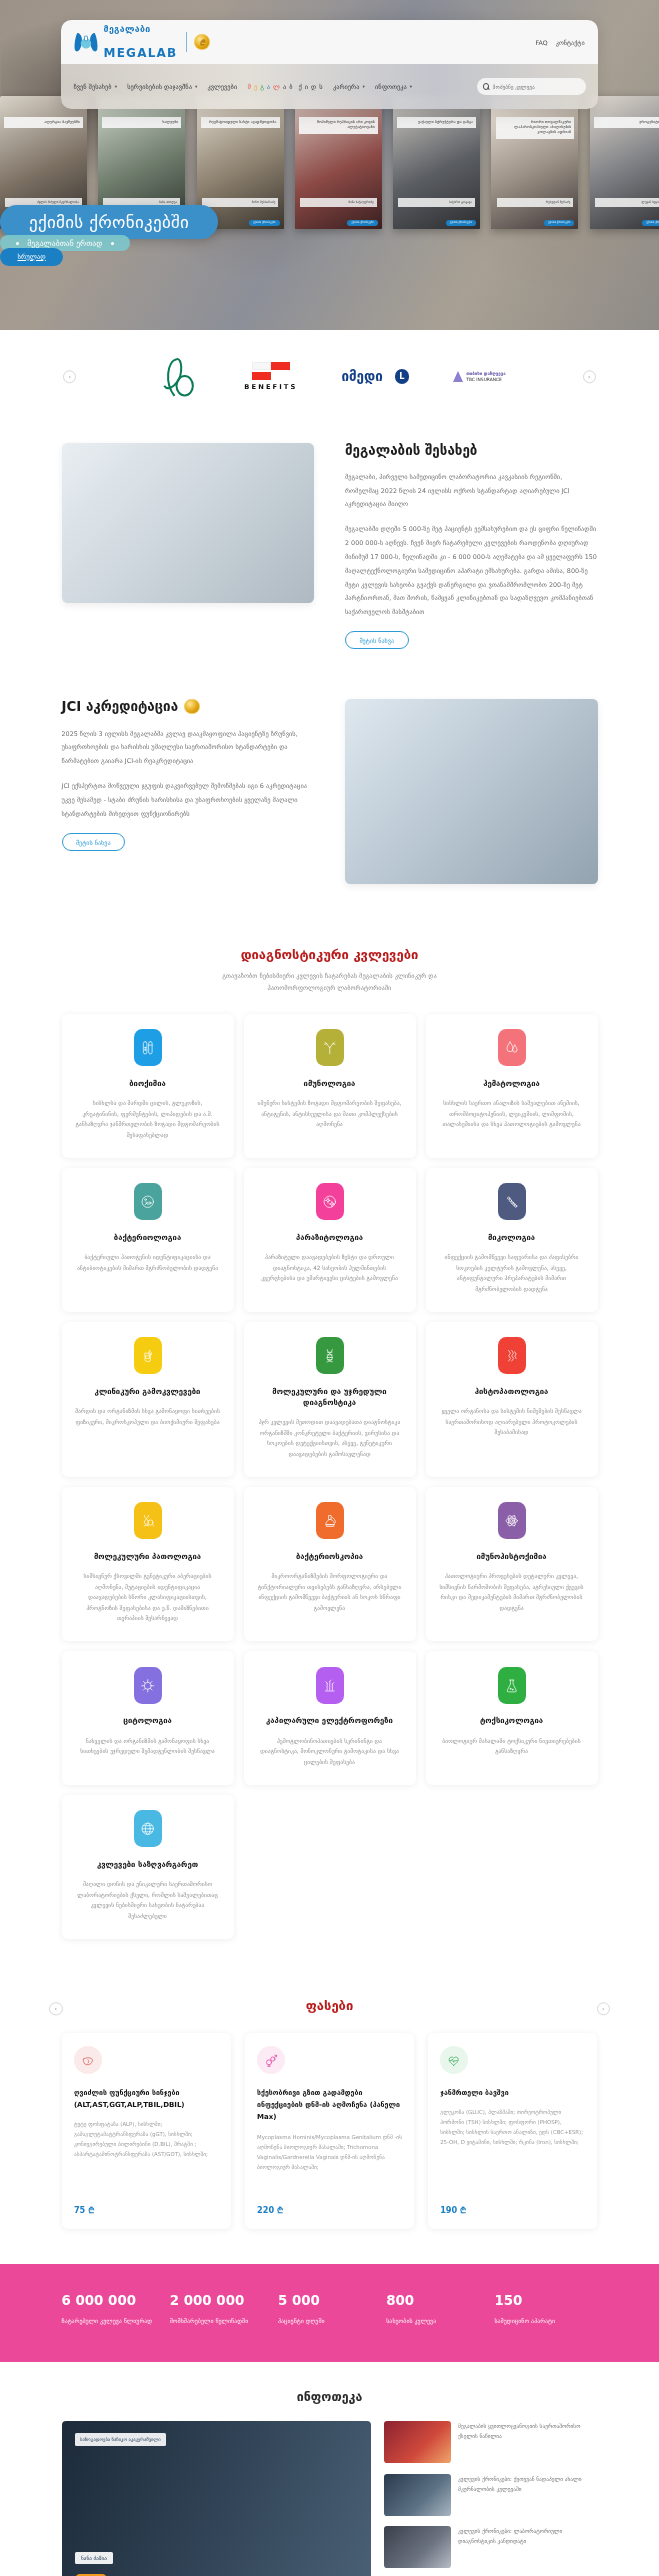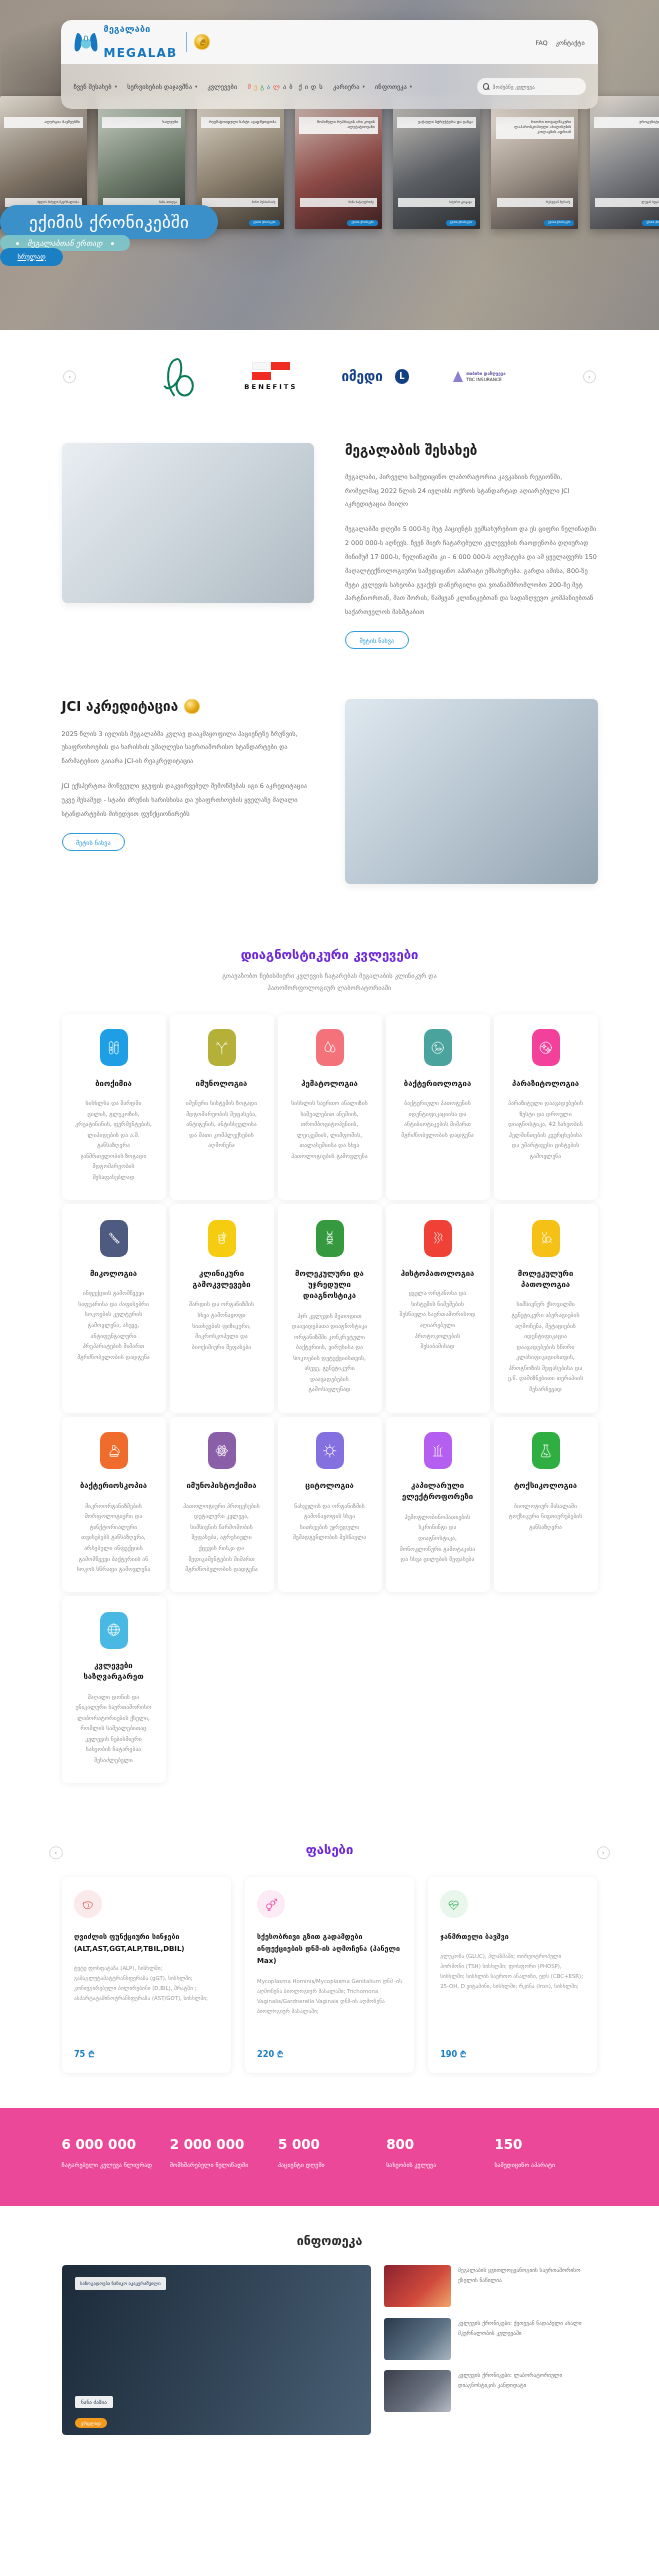--- a/index.html
+++ b/index.html
@@ -146,21 +146,21 @@
   .hero-pill {
     background: #3c90c9; color: #fff;
     padding: 7.2px 29px; border-radius: 20.6px;
     font-size: 17px; letter-spacing: 0.3px;
     box-shadow: 0 3.1px 11.3px rgba(0,0,0,.2);
   }
   .hero-sub {
     margin-top: -4.1px;
     background: rgba(126,199,203,.92); color: #fff;
     padding: 3.6px 15.5px; border-radius: 10.3px;
-    font-size: 7.7px; display:flex; align-items:center; gap: 8.2px; font-style: italic;
+    font-size: 7.7px; display:flex; align-items:center; gap: 8.2px;
   }
   .dot { width: 3.6px; height: 3.6px; border-radius: 50%; background: #fff; display:inline-block;}
   .hero-btn {
     margin-top: -3.1px;
     background: #1b7fc4; color: #fff;
     padding: 4.6px 17.5px; border-radius: 10.3px;
     font-size: 6.7px; text-decoration: underline; cursor: pointer;
     border: none; font-family: inherit;
   }
   
@@ -213,23 +213,23 @@
     background: linear-gradient(135deg,#e9eef2,#cfd8de 45%,#aeb9c2);
     box-shadow: 0 2.1px 7.2px rgba(0,0,0,.07);
   }
   .jci-badge { display:flex; align-items:center; gap:6.2px; margin-bottom: 13.4px;}
   .jci-seal { width: 15.5px; height: 15.5px; border-radius: 50%;
     background: radial-gradient(circle at 35% 30%, #ffe695, #e3a712 55%, #b9820a);
     border: 1px solid #f0c44a;}
   
   .services { background: #fff; padding: 24px 0 31px; }
   .sec-head { text-align: center; margin-bottom: 19.6px;}
-  .sec-head h2 { font-size: 13px; font-weight: 700; color:#6d28d9; margin-bottom: 8.2px;}
+  .sec-head h2 { font-size: 13px; font-weight: 700; color:#b91c1c; margin-bottom: 8.2px;}
   .sec-head p { font-size: 6.4px; color:#8a8a8e; line-height: 1.9;}
-  .grid3 { display: grid; grid-template-columns: repeat(5, 1fr); gap: 4px; }
+  .grid3 { display: grid; grid-template-columns: repeat(3, 1fr); gap: 10px; }
   .scard {
     background: #fff; border-radius: 6.2px;
     box-shadow: 0 1px 7.2px rgba(0,0,0,.07);
     padding: 15.5px 13.4px 17.5px;
     display: flex; flex-direction: column; align-items: center;
     text-align: center;
   }
   .sicon {
     width: 28px; height: 37px; border-radius: 8.2px;
     display: flex; align-items: center; justify-content: center;

